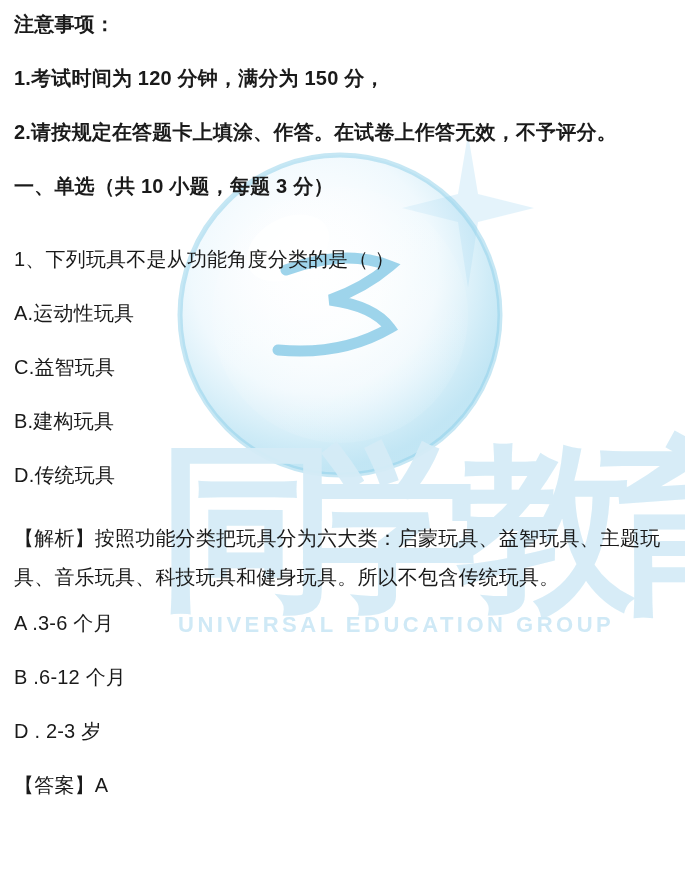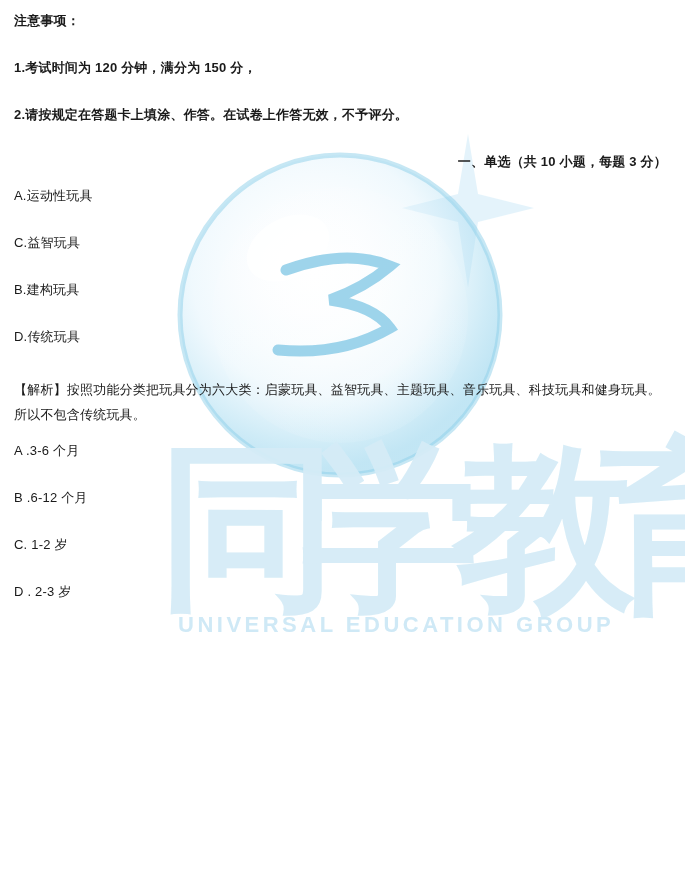--- a/index.html
+++ b/index.html
@@ -29,41 +29,40 @@
 
   
   .doc {
     position: relative;
     z-index: 2;
     padding: 14px 18px 0 14px;
     box-sizing: border-box;
   }
 
   .line {
-    font-size: 13px;
+    font-size: 20px;
     line-height: 1.0;
     margin: 0 0 34px 0;
     white-space: nowrap;
     letter-spacing: 0.2px;
   }
 
   .bold {
     font-weight: bold;
   }
 
   .analysis {
     white-space: normal;
     line-height: 1.95;
     margin-bottom: 16px;
     max-width: 660px;
   }
 
   .gap-big {
-    margin-bottom: 21px;
-    text-align: right;
+    margin-bottom: 53px;
   }
 </style>
 </head>
 <body>
 
 <div class="watermark">
   <svg width="685" height="540" viewBox="0 0 685 540" xmlns="http://www.w3.org/2000/svg">
     <defs>
       <radialGradient id="bubbleGrad" cx="42%" cy="36%" r="62%">
         <stop offset="0%" stop-color="#ffffff" stop-opacity="0.15"></stop>
@@ -104,29 +103,30 @@
 <div class="doc">
 
   <p class="line bold">注意事项：</p>
 
   <p class="line bold">1.考试时间为 120 分钟，满分为 150 分，</p>
 
   <p class="line bold">2.请按规定在答题卡上填涂、作答。在试卷上作答无效，不予评分。</p>
 
   <p class="line bold gap-big">一、单选（共 10 小题，每题 3 分）</p>
 
+  <p class="line">1、下列玩具不是从功能角度分类的是（ ）</p>
 
   <p class="line">A.运动性玩具</p>
   <p class="line">C.益智玩具</p>
   <p class="line">B.建构玩具</p>
   <p class="line">D.传统玩具</p>
 
 
   <p class="line analysis">【解析】按照功能分类把玩具分为六大类：启蒙玩具、益智玩具、主题玩具、音乐玩具、科技玩具和健身玩具。所以不包含传统玩具。</p>
 
 
   <p class="line">A .3-6 个月</p>
   <p class="line">B .6-12 个月</p>
-  <p class="line">C. 1-2 岁</p>
   <p class="line">D . 2-3 岁</p>
 
+  <p class="line">【答案】A</p>
 
 </div>
 
 </body></html>

